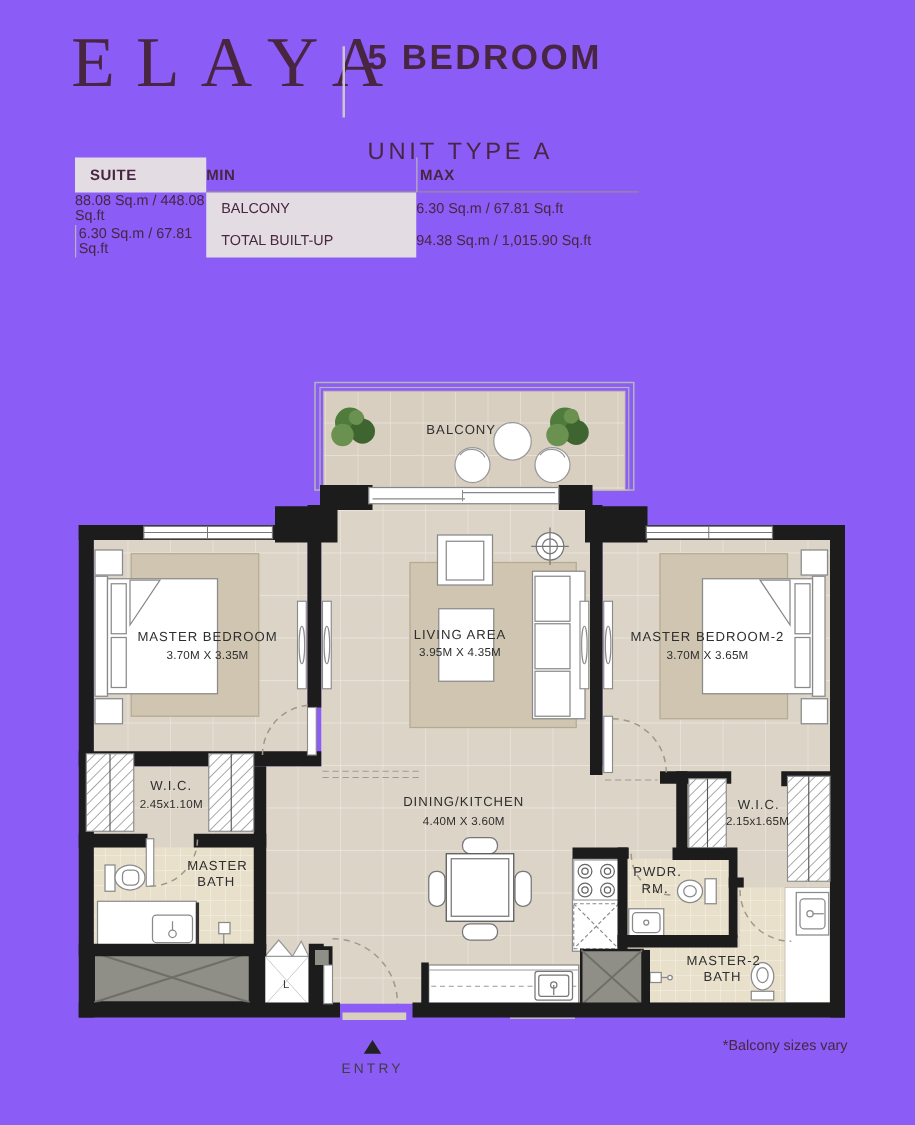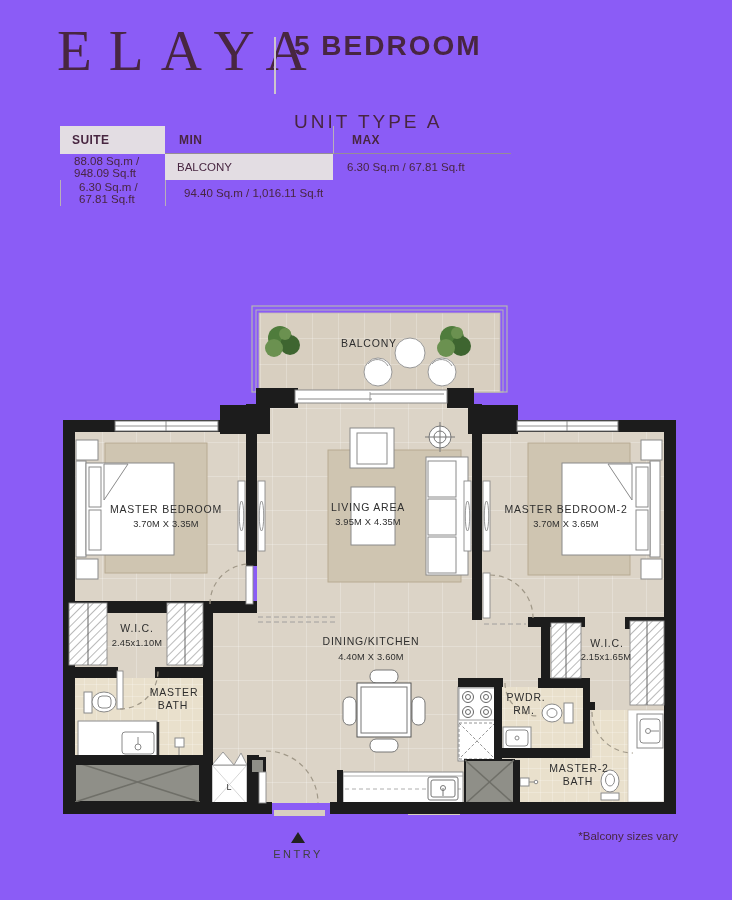--- a/index.html
+++ b/index.html
@@ -11,22 +11,22 @@
          letter-spacing:17px;color:#482641;font-weight:400;line-height:1;}
   .hdr-divider{left:274px;top:37px;width:2px;height:57px;background:#cdc5cd;}
   .title1{left:294px;top:30px;font-size:28px;font-weight:700;letter-spacing:2px;color:#482641;}
   .title2{left:294px;top:63px;font-size:19px;font-weight:400;letter-spacing:3px;color:#482641;margin-top:48px;}
   
   .area-table{left:60px;top:126px;display:grid;
               grid-template-columns:105px 168px 178px;
               grid-template-rows:28px 26px 26px 26px;}
   .cell{display:flex;align-items:center;font-size:11.5px;color:#482641;}
   .c1{background:#E3DDE3;padding-left:12px;}
-  .c2{padding-left:14px;}
-  .c3{padding-left:18px;border-left:1px solid #B9B0B9;}
+  .c2{}
+  .c3{padding-left:2px;border-left:1px solid #B9B0B9;}
   .head{font-weight:700;font-size:12px;letter-spacing:.4px;}
   .head.c2,.head.c3{border-bottom:1px solid #968C96;}
   
   .rname{font-size:10.5px;letter-spacing:.8px;fill:#2E2E2E;text-anchor:middle;}
   .rdim{font-size:9.3px;letter-spacing:.2px;fill:#2E2E2E;text-anchor:middle;}
   .small-l{font-size:9px;fill:#333;text-anchor:middle;}
   .entry-t{font-size:11px;letter-spacing:2.5px;fill:#3F3F3F;text-anchor:middle;}
   .footnote-t{font-size:11.5px;fill:#482641;text-anchor:end;}
 </style>
 </head>
@@ -37,27 +37,28 @@
   <div class="abs brand">ELAYA</div>
   <div class="abs hdr-divider"></div>
   <div class="abs title1">5 BEDROOM</div>
   <div class="abs title2">UNIT TYPE A</div>
 
   <div class="abs area-table">
     <div class="cell c1 head">SUITE</div>
     <div class="cell c2 head">MIN</div>
     <div class="cell c3 head">MAX</div>
 
-    <div class="cell c2">88.08 Sq.m / 948.09 Sq.ft</div>
+    <div class="cell c2">88.08 Sq.m / 448.08 Sq.ft</div>
 
     <div class="cell c1">BALCONY</div>
     <div class="cell c2">6.30 Sq.m / 67.81 Sq.ft</div>
     <div class="cell c3">6.30 Sq.m / 67.81 Sq.ft</div>
 
-    <div class="cell c3">94.40 Sq.m / 1,016.11 Sq.ft</div>
+    <div class="cell c1">TOTAL BUILT-UP</div>
+    <div class="cell c2">94.38 Sq.m / 1,015.90 Sq.ft</div>
   </div>
 
   <svg class="abs" style="left:0;top:0" width="732" height="900" viewBox="0 0 732 900">
     <defs>
       <pattern id="tileA" width="34" height="34" patternUnits="userSpaceOnUse">
         <rect width="34" height="34" fill="#DCD4C7"></rect>
         <path d="M34 0H0V34" fill="none" stroke="rgba(255,255,255,0.45)" stroke-width="1"></path>
       </pattern>
       <pattern id="tileBath" width="12" height="12" patternUnits="userSpaceOnUse">
         <rect width="12" height="12" fill="#E9E0CC"></rect>

